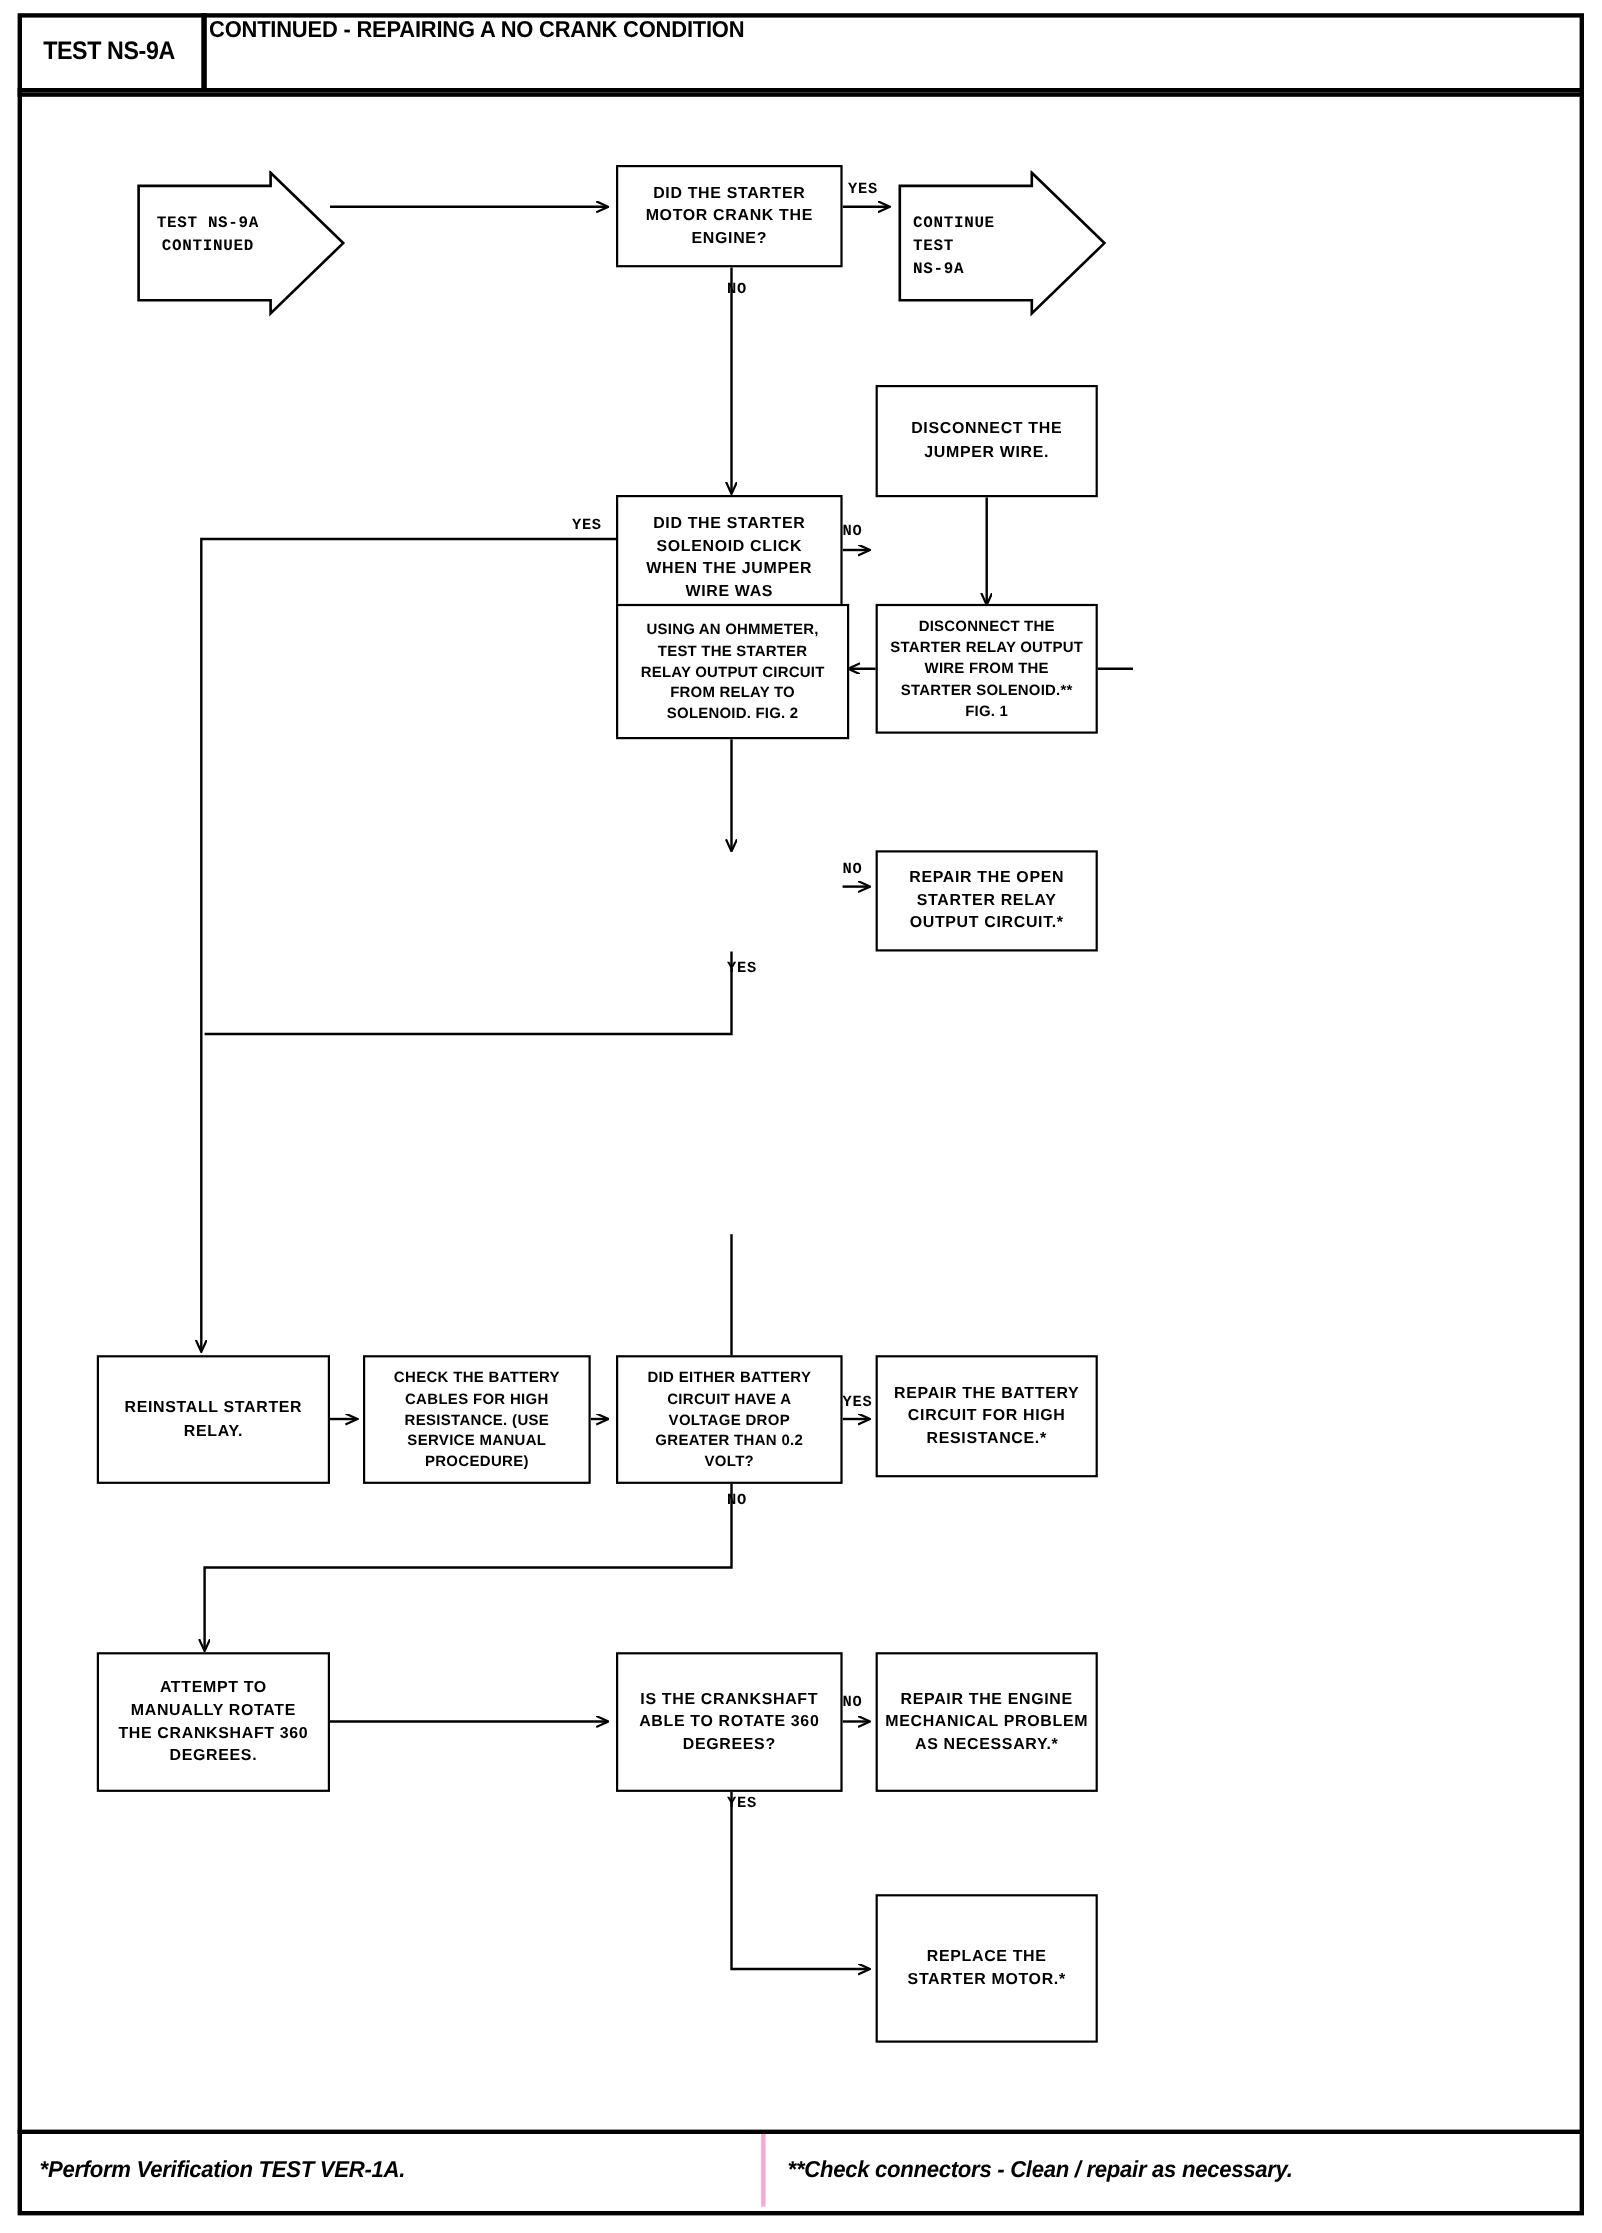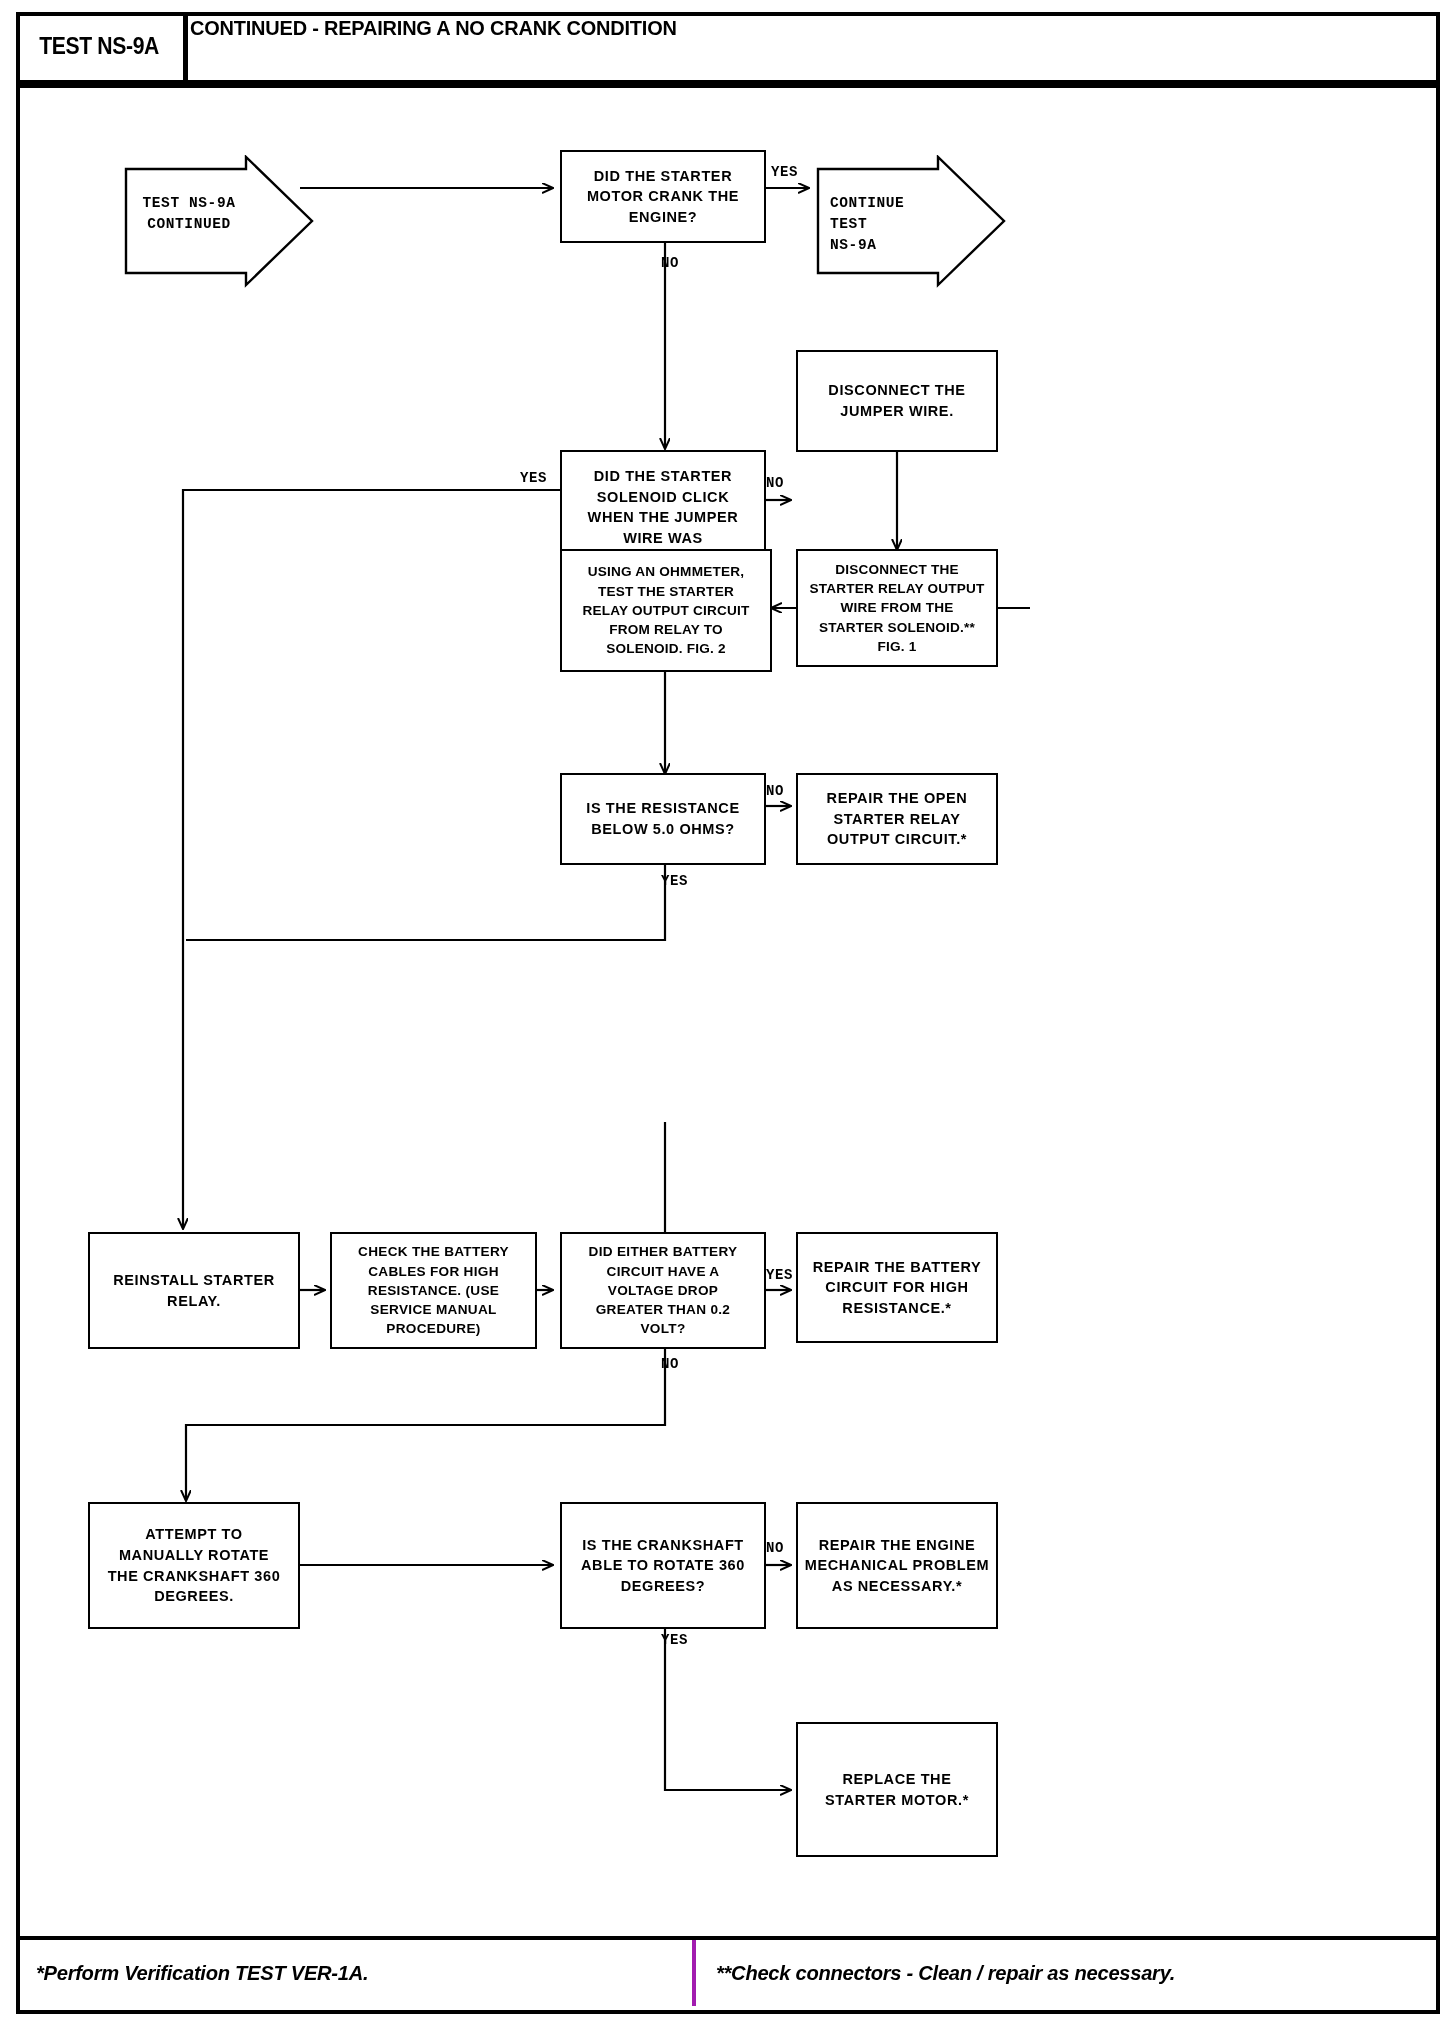--- a/index.html
+++ b/index.html
@@ -144,21 +144,21 @@
     height: 70px;
     box-sizing: border-box;
   }
   .footer-left {
     position: absolute;
     left: 0;
     top: 0;
     width: 680px;
     height: 66px;
     box-sizing: border-box;
-    border-right: 4px solid #a21caf;
+    border-right: 4px solid #f9a8d4;
     display: flex;
     align-items: center;
     padding-left: 20px;
   }
   .footer-right {
     position: absolute;
     left: 684px;
     top: 0;
     width: 740px;
     height: 66px;
@@ -284,24 +284,20 @@
   </div>
 
   <div class="node" style="left:560px; top:549px; width:212px; height:123px;align-items:center;">
     <span class="node-text" style="font-size:13.6px; letter-spacing:0.2px;">USING AN OHMMETER,
 TEST THE STARTER
 RELAY OUTPUT CIRCUIT
 FROM RELAY TO
 SOLENOID. FIG. 2</span>
   </div>
 
-  <div class="node" style="left:560px; top:773px; width:206px; height:92px;">
-    <span class="node-text">IS THE RESISTANCE
-BELOW 5.0 OHMS?</span>
-  </div>
 
   <div class="node" style="left:88px; top:1232px; width:212px; height:117px;">
     <span class="node-text">REINSTALL STARTER
 RELAY.</span>
   </div>
 
   <div class="node" style="left:796px; top:773px; width:202px; height:92px;">
     <span class="node-text">REPAIR THE OPEN
 STARTER RELAY
 OUTPUT CIRCUIT.*</span>

